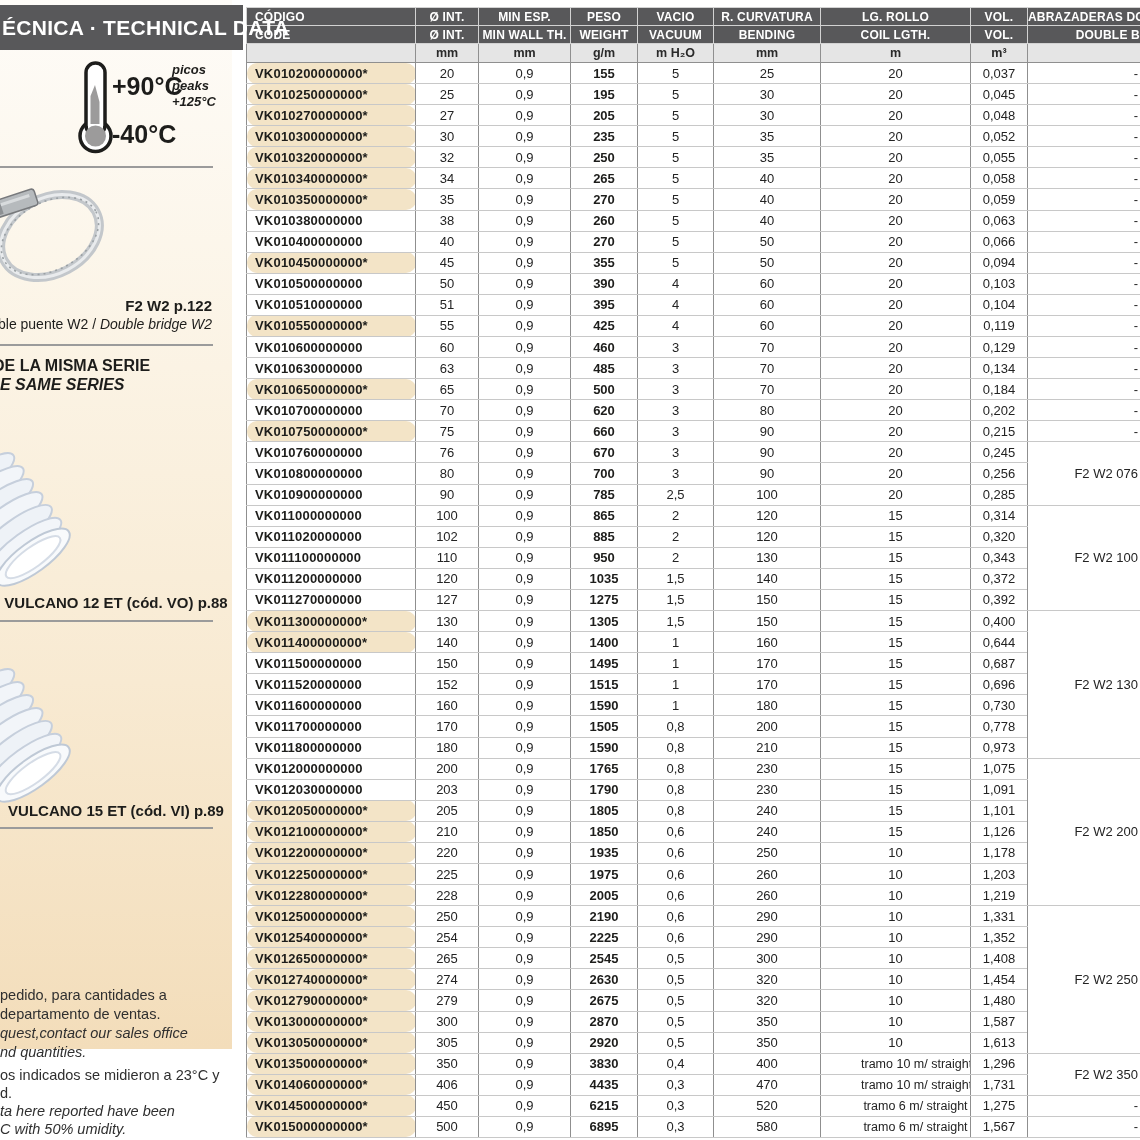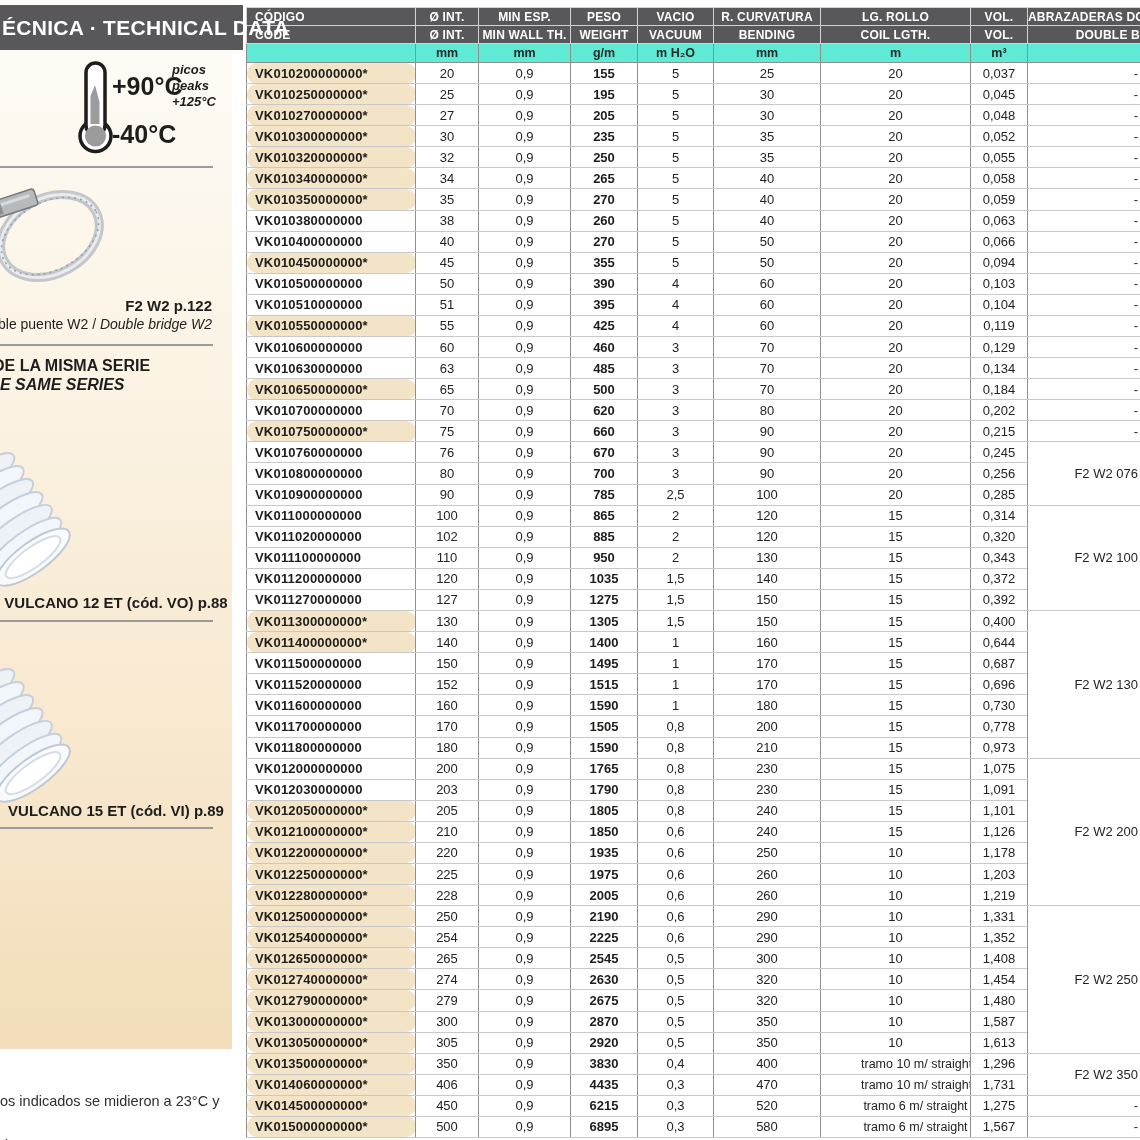--- a/index.html
+++ b/index.html
@@ -31,34 +31,34 @@
   .series-es{position:absolute;left:-7px;top:357px;font-weight:bold;font-size:16px;color:#1d1d1b;white-space:nowrap;}
   .series-en{position:absolute;left:0;top:376px;font-weight:bold;font-style:italic;font-size:16px;color:#1d1d1b;white-space:nowrap;}
   .prod-caption{position:absolute;left:0;width:232px;text-align:center;font-weight:bold;font-size:15px;color:#1d1d1b;white-space:nowrap;}
   .cap1{top:594px;}
   .cap2{top:802px;}
   .notes{position:absolute;left:0;font-size:14.5px;color:#2f2f2f;white-space:nowrap;}
   .notes div{line-height:19px;}
   .notes .it{font-style:italic;}
   .nb1{top:986px;}
   .nb2{top:1066px;}
-  .nb2 div{line-height:18px;margin-top:26px;}
+  .nb2 div{line-height:18px;}
   .svgbox{position:absolute;}
   
   .tablewrap{position:absolute;left:246px;top:7px;z-index:0;}
   table.spec{border-collapse:collapse;table-layout:fixed;width:1006px;}
   table.spec th,table.spec td{overflow:hidden;white-space:nowrap;box-sizing:border-box;padding:0;}
   table.spec thead th{
     background:#58585a;color:#ffffff;font-weight:bold;font-size:12px;
     border:1px solid #d2d2d2;height:18px;text-align:center;letter-spacing:.2px;
   }
   table.spec thead th.tl{text-align:left;padding-left:8px;}
   table.spec thead th.tr-clamp{text-align:right;padding-right:112px;}
   table.spec thead td.unit{
-    background:#5eead4;color:#2a2a2a;font-weight:bold;font-size:12.5px;
+    background:#e5e5e5;color:#2a2a2a;font-weight:bold;font-size:12.5px;
     border:1px solid #8f8f8f;border-top-color:#d2d2d2;height:19px;text-align:center;
   }
   table.spec tbody tr{height:21.08px;}
   table.spec tbody td{
     border:1px solid #8f8f8f;border-top-color:#c8c8c8;border-bottom-color:#c8c8c8;
     font-size:13px;text-align:center;background:#ffffff;vertical-align:middle;color:#232323;
   }
   table.spec tbody td.code{text-align:left;padding-left:8px;font-weight:bold;font-size:13px;letter-spacing:.2px;color:#1d1d1b;border-radius:10px;}
   table.spec tbody td.code.hl{background:#f3e4c7;}
   table.spec tbody td.bold{font-weight:bold;color:#1d1d1b;}
@@ -138,20 +138,26 @@
       <ellipse cx="8" cy="82" rx="44" ry="13" fill="#eef2f7" stroke="#c6cfdc" stroke-width="2"></ellipse>
       <ellipse cx="8" cy="98" rx="44" ry="13" fill="#f2f5f9" stroke="#c6cfdc" stroke-width="2"></ellipse>
       <ellipse cx="8" cy="112" rx="44" ry="15" fill="#f8fafc" stroke="#bfc9d6" stroke-width="2"></ellipse>
       <ellipse cx="8" cy="112" rx="33" ry="10" fill="#ffffff" stroke="#d5dce6" stroke-width="2"></ellipse>
     </g>
   </svg>
 
   <div class="prod-caption cap2">VULCANO 15 ET (cód. VI) p.89</div>
   <div class="divider" style="top:827px;"></div>
 
+  <div class="notes nb1">
+    <div>pedido, para cantidades a</div>
+    <div>departamento de ventas.</div>
+    <div class="it">quest,contact our sales office</div>
+    <div class="it">nd quantities.</div>
+  </div>
   <div class="notes nb2">
     <div>os indicados se midieron a 23°C y</div>
     <div>d.</div>
     <div class="it">ta here reported have been</div>
     <div class="it">C with 50% umidity.</div>
   </div>
 </div>
 
 <div class="tablewrap">
   <table class="spec">

